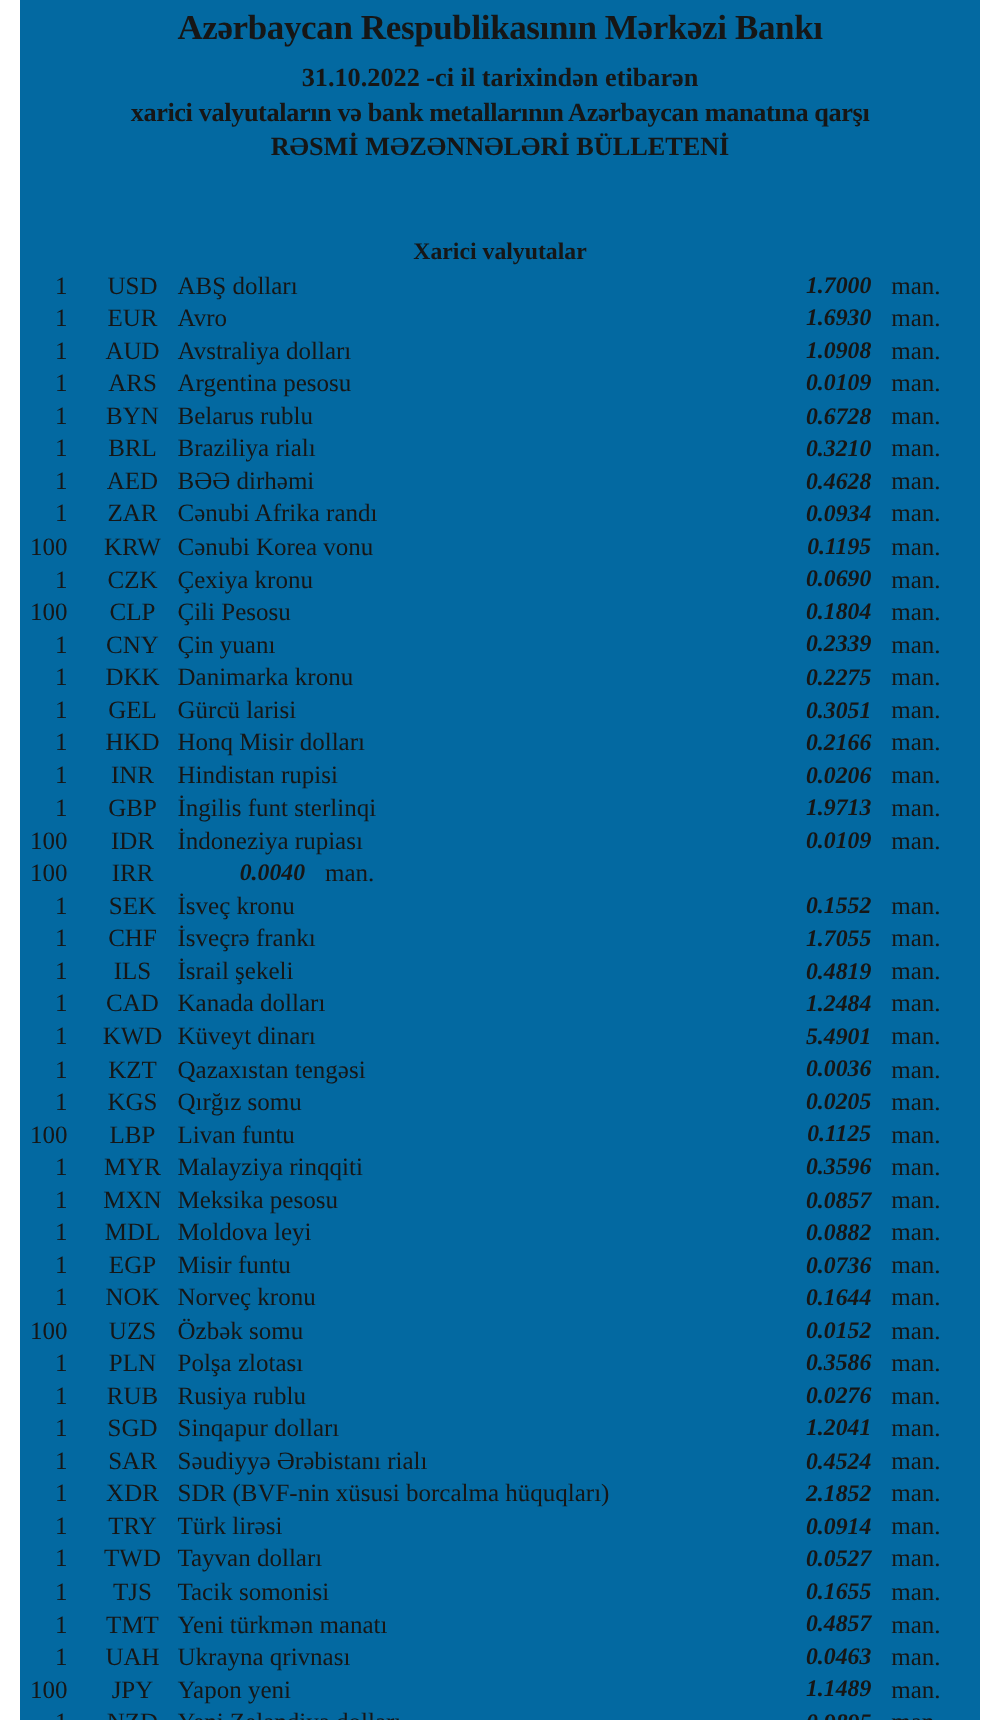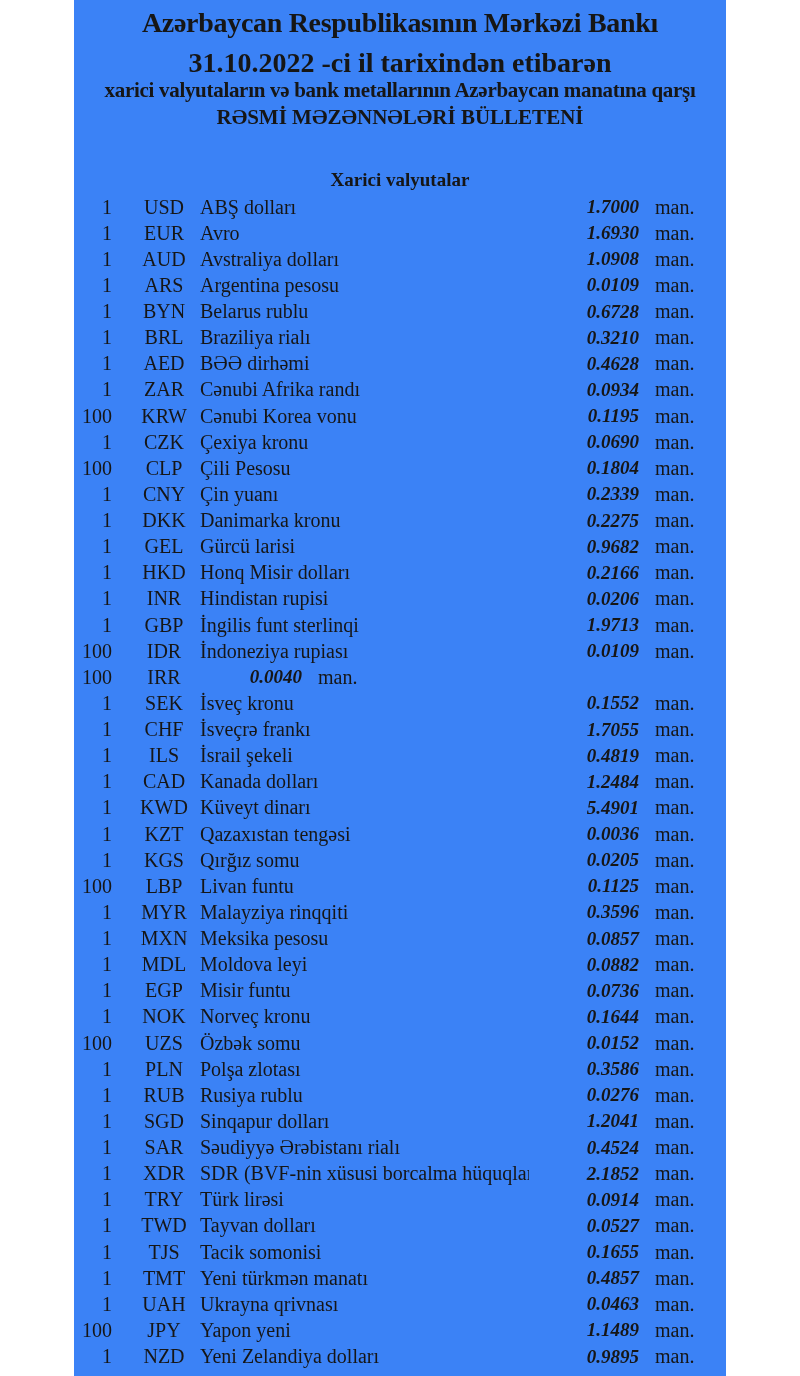--- a/index.html
+++ b/index.html
@@ -4,57 +4,57 @@
 <style>
   html, body {
     margin: 0;
     padding: 0;
     background: #ffffff;
     color: #161616;
     font-family: "Liberation Serif", "DejaVu Serif", serif;
   }
   .page {
     position: relative;
-    width: 652px;
+    width: 768px;
     height: 1376px;
     margin: 0 auto;
-    background: #3b82f6;
+    background: #0369a1;
     overflow: hidden;
   }
   .hdr {
     text-align: center;
     font-weight: bold;
     margin: 0;
   }
   .bank-title {
     font-size: 28px;
     line-height: 31px;
     margin-top: 7px;
     letter-spacing: -0.3px;
   }
   .date-line {
-    font-size: 28px;
+    font-size: 21px;
     line-height: 25px;
     margin-top: 12px;
   }
   .subject-line {
     font-size: 21px;
     line-height: 25px;
     margin-top: 3px;
     letter-spacing: -0.3px;
   }
   .bulletin-line {
     font-size: 21px;
     line-height: 25px;
     margin-top: 2px;
   }
   .section-title {
     font-size: 19px;
     line-height: 23px;
-    margin-top: 38px;
+    margin-top: 60px;
   }
   .rates-table {
     margin-top: 3px;
   }
   .rate-row {
     display: flex;
     align-items: center;
     height: 26.14px;
     font-size: 20px;
   }
@@ -207,21 +207,21 @@
       <span class="cell-code">DKK</span>
       <span class="cell-name">Danimarka kronu</span>
       <span class="cell-rate">0.2275</span>
       <span class="cell-unit">man.</span>
     </div>
 
     <div class="rate-row">
       <span class="cell-qty">1</span>
       <span class="cell-code">GEL</span>
       <span class="cell-name">Gürcü larisi</span>
-      <span class="cell-rate">0.9682</span>
+      <span class="cell-rate">0.3051</span>
       <span class="cell-unit">man.</span>
     </div>
 
     <div class="rate-row">
       <span class="cell-qty">1</span>
       <span class="cell-code">HKD</span>
       <span class="cell-name">Honq Misir dolları</span>
       <span class="cell-rate">0.2166</span>
       <span class="cell-unit">man.</span>
     </div>

